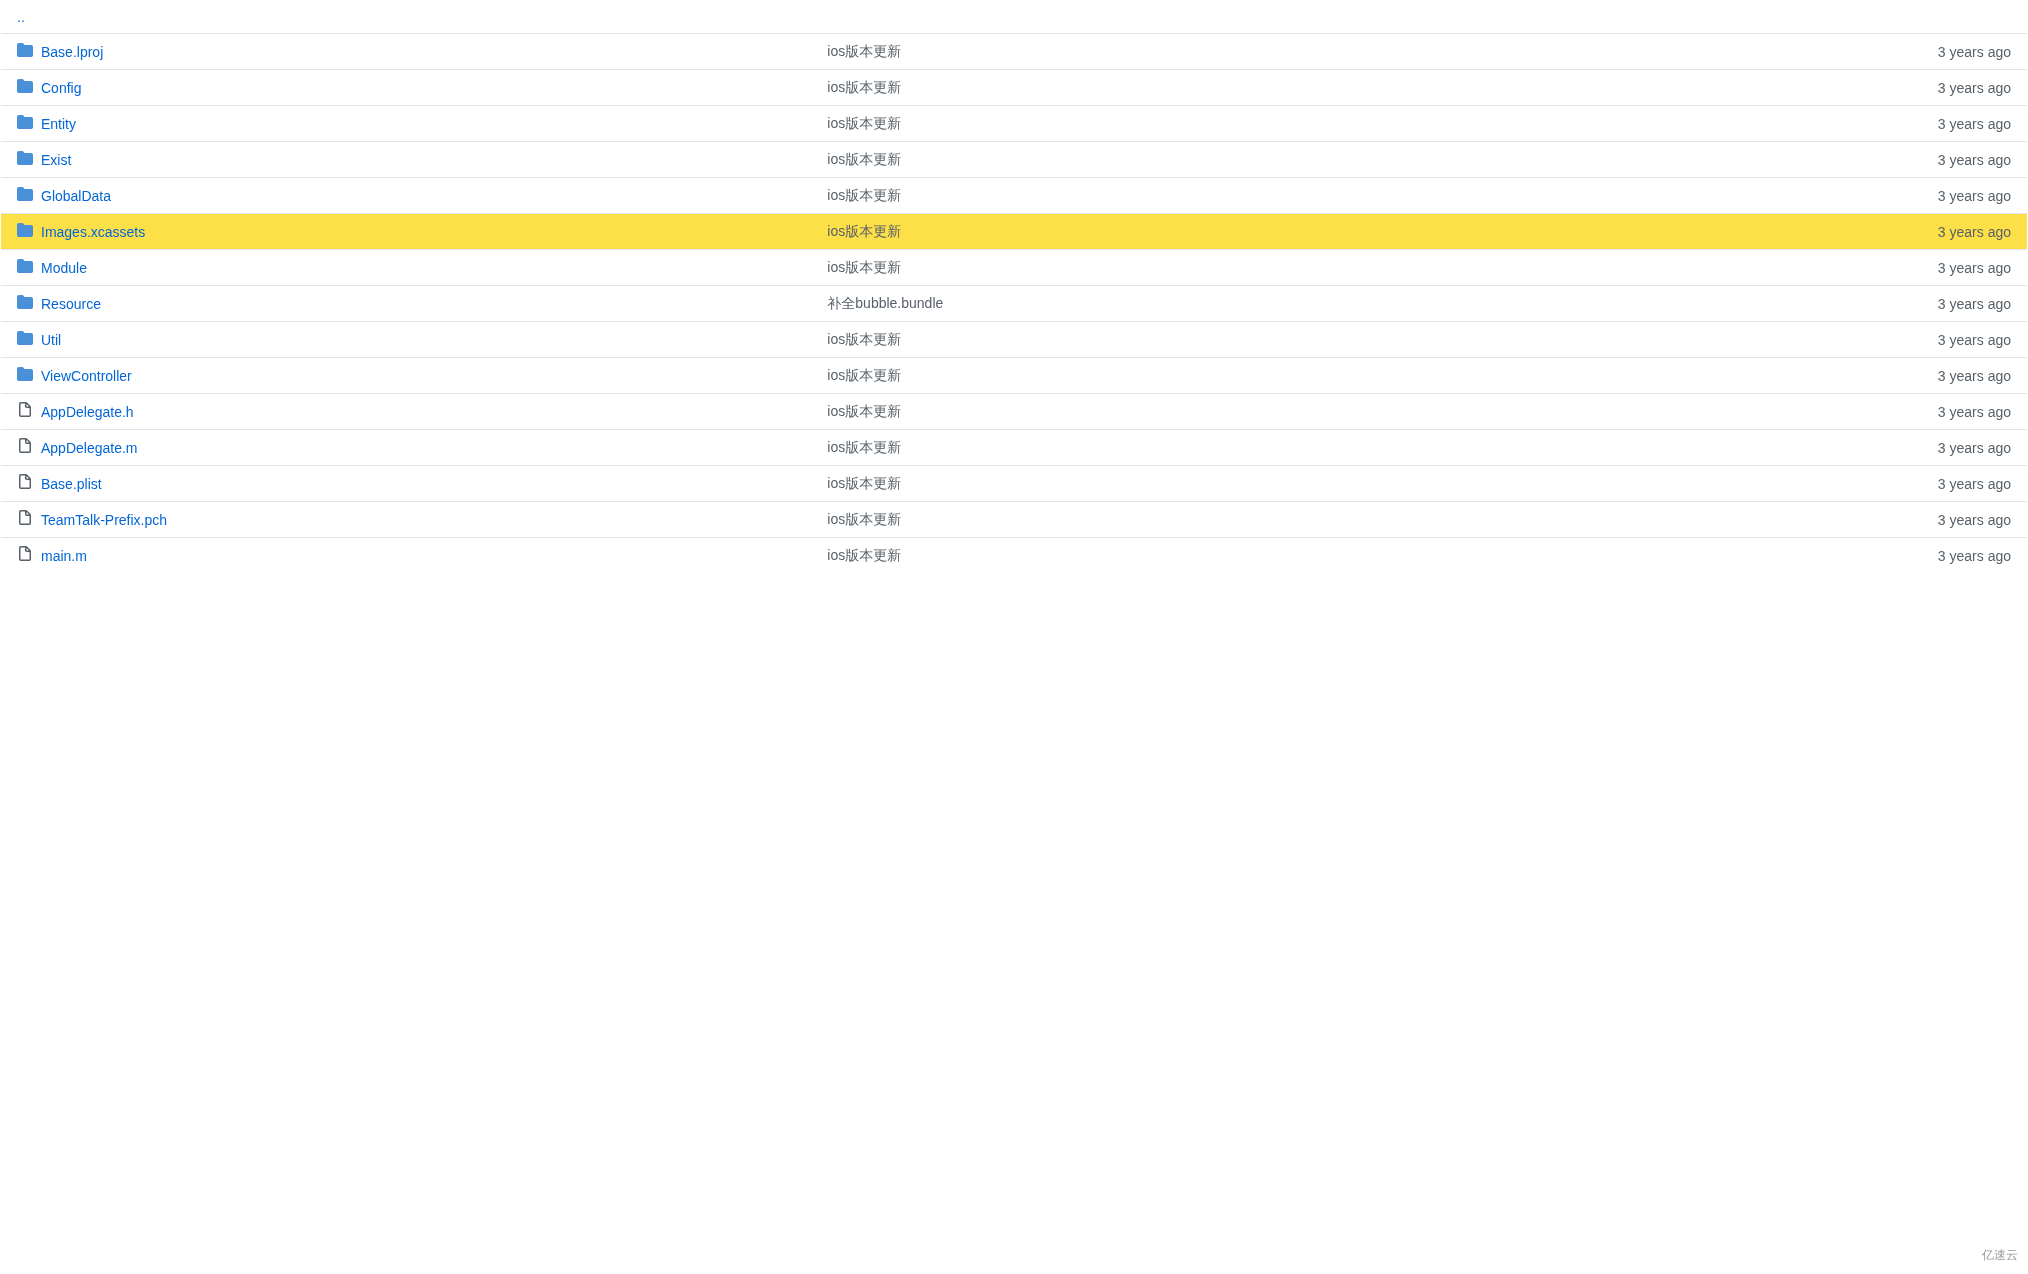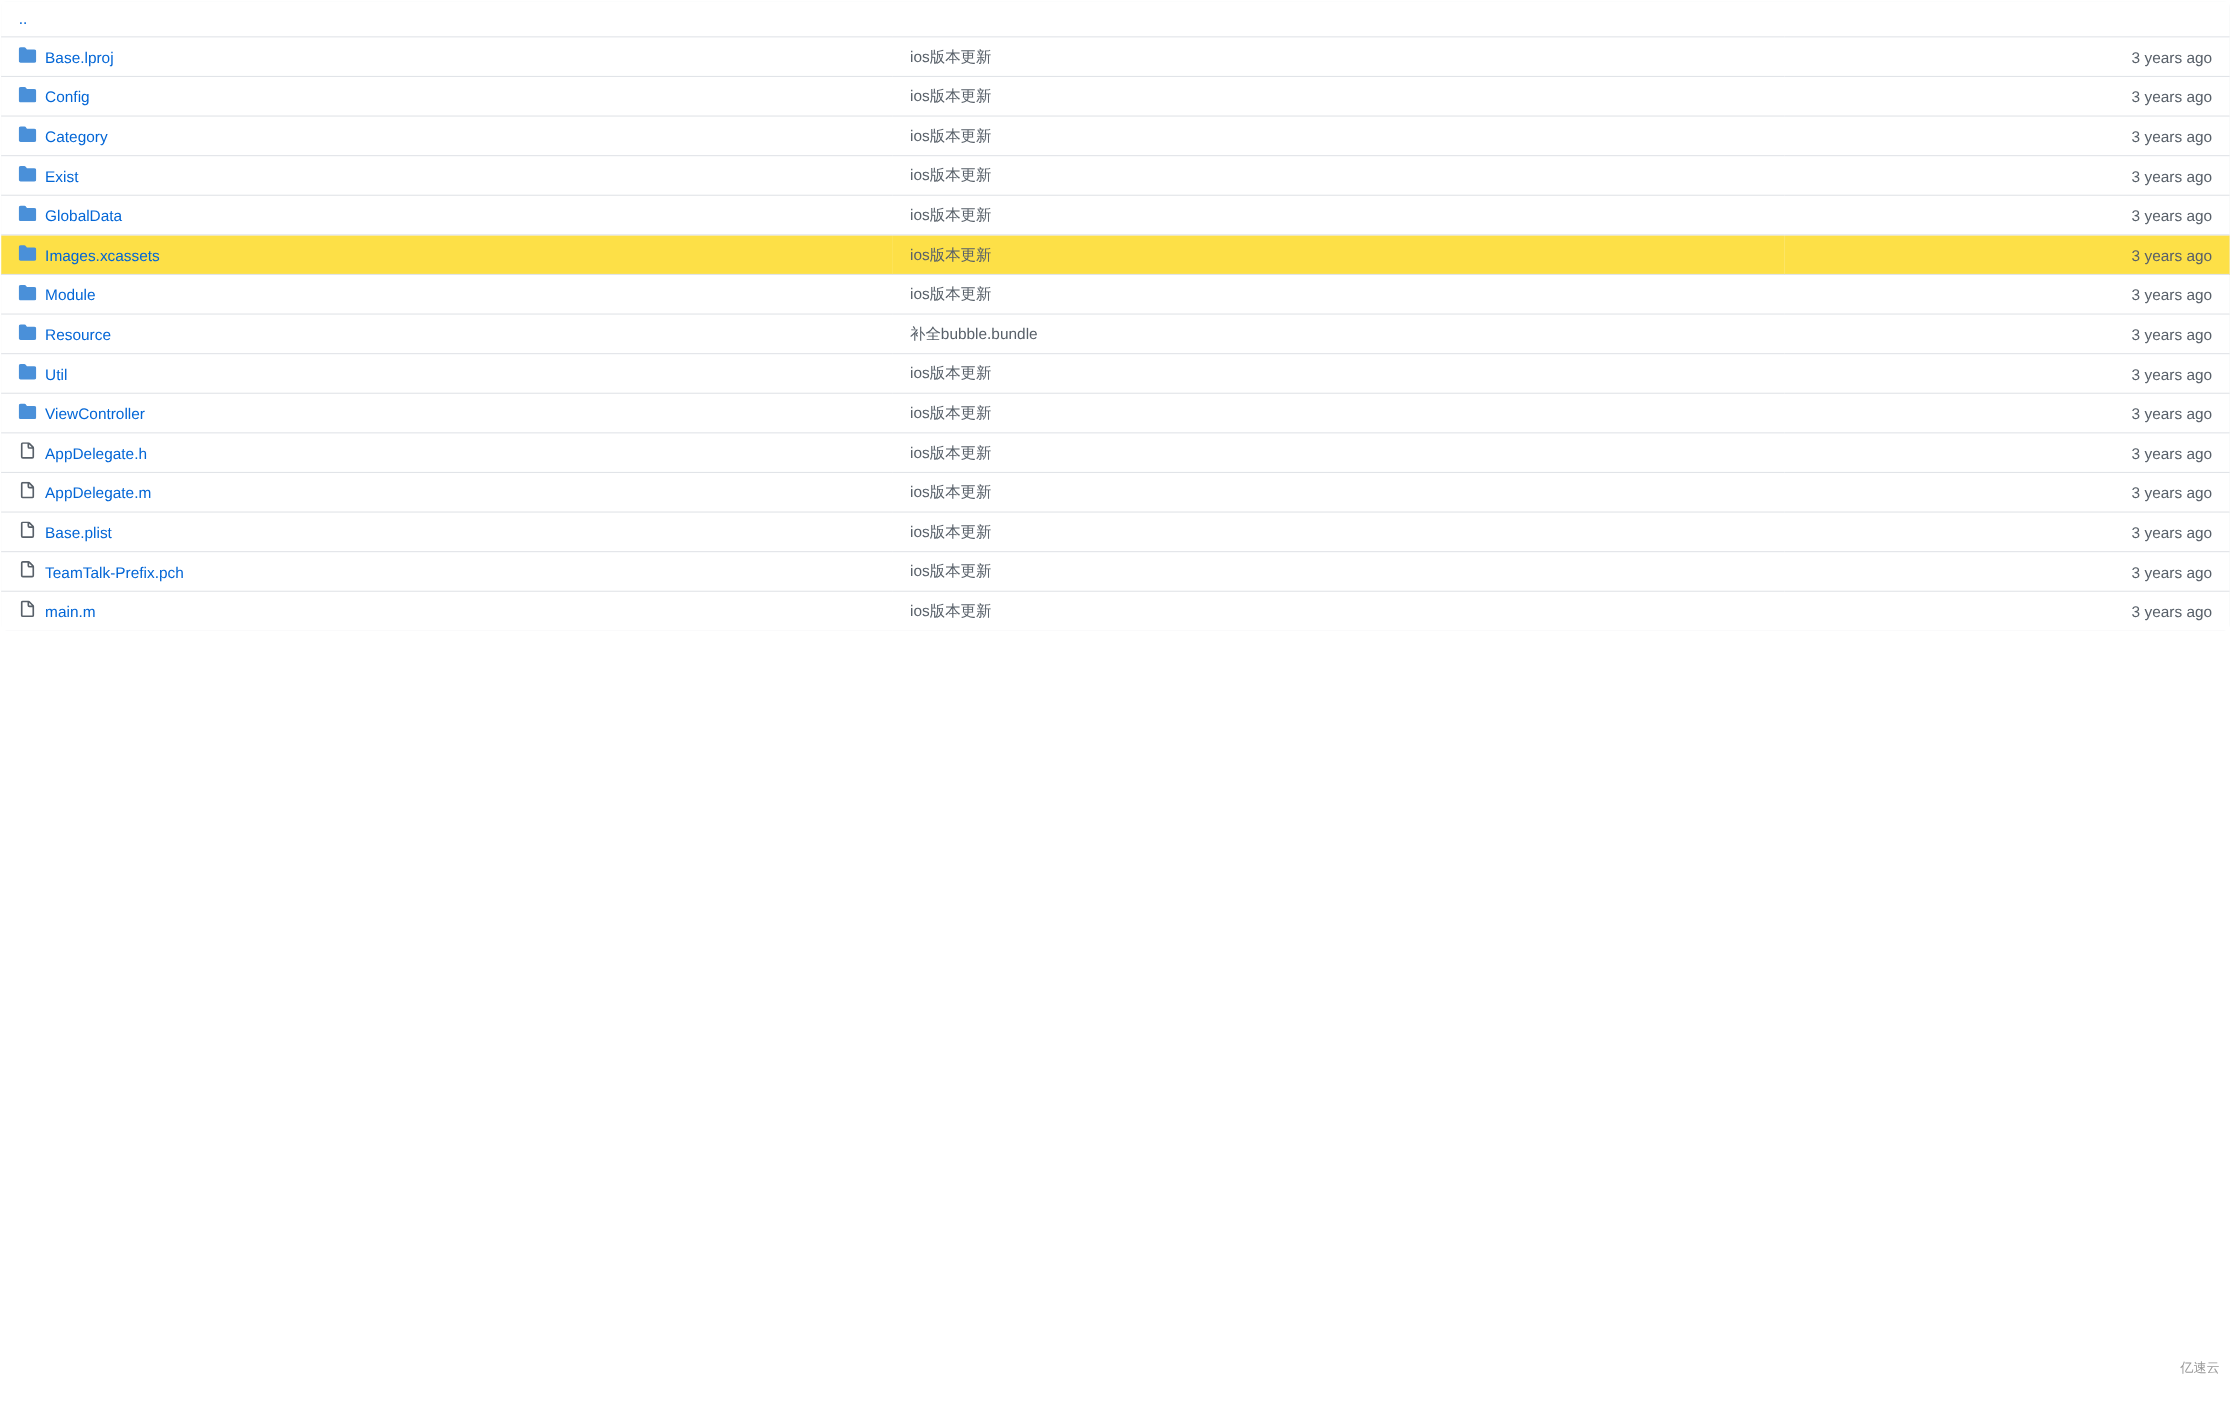--- a/index.html
+++ b/index.html
@@ -81,21 +81,21 @@
     
     .file-icon {
       width: 16px;
       height: 16px;
       display: inline-block;
       flex-shrink: 0;
     }
 
     .watermark {
       position: fixed;
-      bottom: 22px;
+      bottom: 10px;
       right: 10px;
       font-size: 12px;
       color: #999;
     }
   </style>
 </head>
 <body>
 
 <table class="file-table">
   <tbody id="table-body">
@@ -128,21 +128,21 @@
         </td>
         <td class="message-cell">ios版本更新</td>
         <td class="time-cell">3 years ago</td>
       </tr>
       <tr>
         <td>
           <div class="name-cell">
       <span><svg class="folder-icon" viewBox="0 0 16 16" fill="#4a90d9" xmlns="http://www.w3.org/2000/svg">
       <path d="M1.75 1A1.75 1.75 0 000 2.75v10.5C0 14.216.784 15 1.75 15h12.5A1.75 1.75 0 0016 13.25v-8.5A1.75 1.75 0 0014.25 3H7.5L6.164 1.33A1.75 1.75 0 004.917 1H1.75z"></path>
     </svg></span>
-      <a class="file-link">Category</a>
+      <a class="file-link">Entity</a>
     </div>
         </td>
         <td class="message-cell">ios版本更新</td>
         <td class="time-cell">3 years ago</td>
       </tr>
       <tr>
         <td>
           <div class="name-cell">
       <span><svg class="folder-icon" viewBox="0 0 16 16" fill="#4a90d9" xmlns="http://www.w3.org/2000/svg">
       <path d="M1.75 1A1.75 1.75 0 000 2.75v10.5C0 14.216.784 15 1.75 15h12.5A1.75 1.75 0 0016 13.25v-8.5A1.75 1.75 0 0014.25 3H7.5L6.164 1.33A1.75 1.75 0 004.917 1H1.75z"></path>

